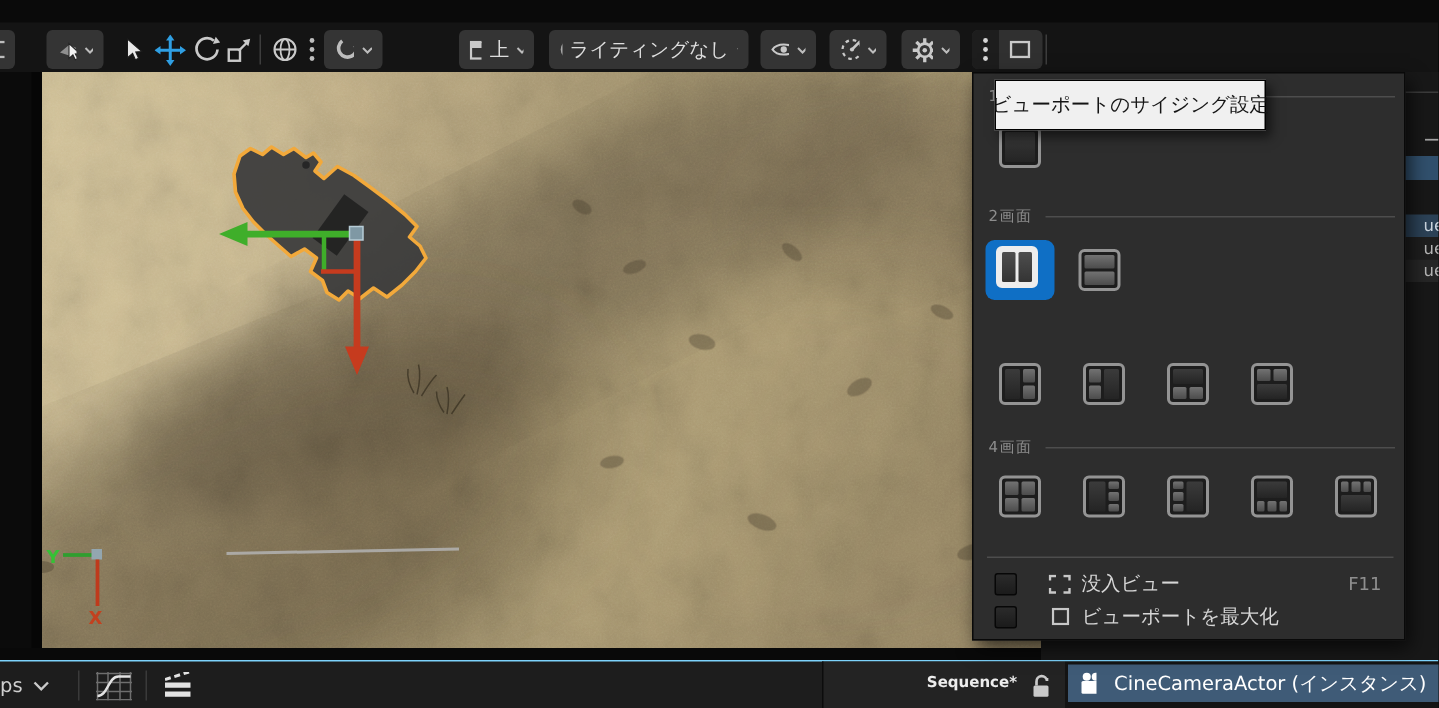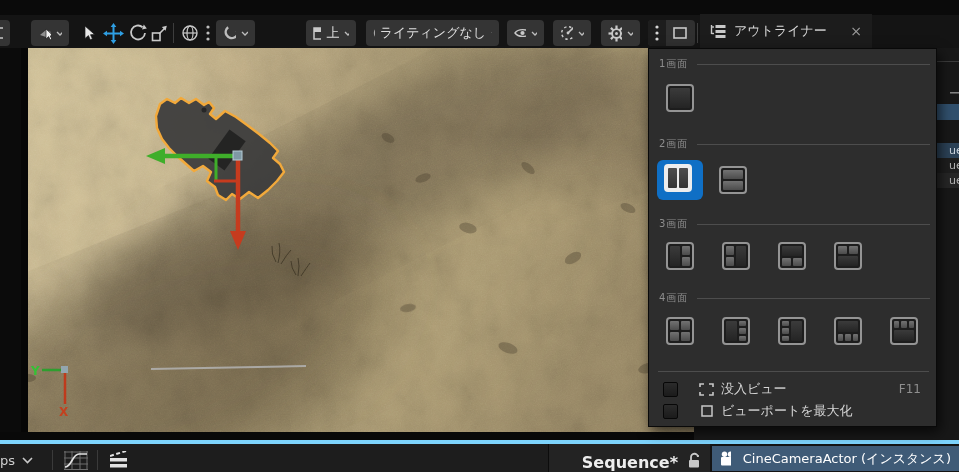--- a/index.html
+++ b/index.html
@@ -54,24 +54,24 @@
        background:linear-gradient(180deg,#2b2b2b,#1b1b1b);}
   .mlabel{position:absolute;left:72px;font-size:13px;color:#d6d6d6;white-space:nowrap;}
   .mshort{position:absolute;right:17px;font-size:12px;color:#8f8f8f;}
 
   
   .tooltip{left:663px;top:53px;width:181px;height:34px;background:#f0f0f0;border:1px solid #000;
            box-shadow:3px 4px 7px rgba(0,0,0,.55);z-index:6;display:flex;align-items:center;justify-content:center;
            font-size:13px;color:#141414;white-space:nowrap;}
 
   
-  .bbar{left:0;top:440px;width:959px;height:32px;background:#1d1d1d;z-index:3;border-top:4px solid #7dd3fc;}
+  .bbar{left:0;top:440px;width:959px;height:32px;background:#1d1d1d;z-index:3;border-top:1px solid #7dd3fc;}
   .bseg2{position:absolute;left:548px;top:0;width:162px;height:32px;background:#232323;border-left:1px solid #0c0c0c;}
   .bseg3{position:absolute;left:710px;top:0;width:249px;height:32px;background:#141414;}
-  .seqname{position:absolute;right:32px;top:9px;font-size:16px;font-weight:bold;color:#ededed;}
+  .seqname{position:absolute;right:32px;top:9px;font-size:10px;font-weight:bold;color:#ededed;}
   .actor-row{position:absolute;left:2px;top:2px;width:247px;height:25px;background:#3f5b77;
              display:flex;align-items:center;gap:12px;padding:0 8px;color:#fff;font-size:13px;white-space:nowrap;overflow:hidden;}
   .bico{position:absolute;top:9px;}
   .btext{position:absolute;top:9px;font-size:13px;color:#cfcfcf;}
 </style>
 </head>
 <body>
 
 <div class="root">
 
@@ -225,32 +225,20 @@
       </div>
       <div class="cell">
         <svg width="14" height="12">
             <rect x="1" y="1" width="12" height="10" fill="none" stroke="#c9c9c9" stroke-width="1.6"></rect>
           </svg>
       </div>
     </div>
 
     <div class="vdiv" style="left:697px;"></div>
 
-    <div class="tab">
-      <svg width="16" height="15">
-        <line x1="1.5" y1="1" x2="1.5" y2="10" stroke="#c9c9c9" stroke-width="1.4"></line>
-        <line x1="1.5" y1="3" x2="4" y2="3" stroke="#c9c9c9" stroke-width="1.4"></line>
-        <line x1="1.5" y1="9.5" x2="4" y2="9.5" stroke="#c9c9c9" stroke-width="1.4"></line>
-        <rect x="5.5" y="1" width="10" height="3" fill="#c9c9c9"></rect>
-        <rect x="5.5" y="6" width="10" height="3" fill="#c9c9c9"></rect>
-        <rect x="5.5" y="11" width="10" height="3" fill="#c9c9c9"></rect>
-      </svg>
-      <span style="font-size:13px;color:#d9d9d9;">アウトライナー</span>
-      <span class="tabclose">×</span>
-    </div>
   </div>
 
   <div class="abs leftpane"></div>
   <div class="abs pdiv"></div>
 
   <div class="abs vp">
     <svg width="669" height="384" viewBox="0 0 669 384">
       <defs>
         <linearGradient id="sandbase" x1="0" y1="0" x2="1" y2="0.35">
           <stop offset="0" stop-color="#d1c298"></stop>
@@ -370,24 +358,20 @@
       <div class="licon" style="grid-template-columns:1fr 1fr;">
         <div class="cs"></div>
           <div class="cs"></div>
       </div>
     </div>
     <div class="licon" style="left:70px;top:117px;grid-template-rows:1fr 1fr;">
       <div class="cl"></div>
         <div class="cl"></div>
     </div>
 
-    <div class="mhead" style="top:168px;">
-      <span>3画面</span>
-        <i></i>
-    </div>
     <div class="licon" style="left:17px;top:193px;grid-template-columns:1.3fr 1fr;grid-template-rows:1fr 1fr;">
       <div class="cd" style="grid-row:1/3;"></div>
         <div class="cl"></div>
         <div class="cl"></div>
     </div>
     <div class="licon" style="left:73px;top:193px;grid-template-columns:1fr 1.3fr;grid-template-rows:1fr 1fr;">
       <div class="cl"></div>
         <div class="cd" style="grid-row:1/3;grid-column:2;"></div>
         <div class="cl" style="grid-column:1;"></div>
     </div>
@@ -455,20 +439,23 @@
 
     <div class="mrow" style="top:352px;">
       <div class="cbx"></div>
       <svg style="position:absolute;left:52px;" width="12" height="12">
         <rect x="1" y="1" width="10" height="10" fill="none" stroke="#c8c8c8" stroke-width="1.5"></rect>
       </svg>
       <span class="mlabel">ビューポートを最大化</span>
     </div>
   </div>
 
+  <div class="abs tooltip">
+    <span>ビューポートのサイジング設定</span>
+  </div>
 
   <div class="abs bbar">
     <span class="btext" style="left:0px;">ps</span>
     <svg class="bico" style="left:22px;top:13px;" width="11" height="7">
         <path d="M1 1 L5.5 5.5 L10 1" fill="none" stroke="#c9c9c9" stroke-width="1.6"></path>
       </svg>
     <div style="position:absolute;left:52px;top:6px;width:1px;height:20px;background:#3a3a3a;"></div>
     <svg class="bico" style="left:64px;top:7px;" width="24" height="19">
       <g stroke="#6e6e6e" stroke-width="1">
         <line x1="0" y1="1" x2="24" y2="1"></line>

